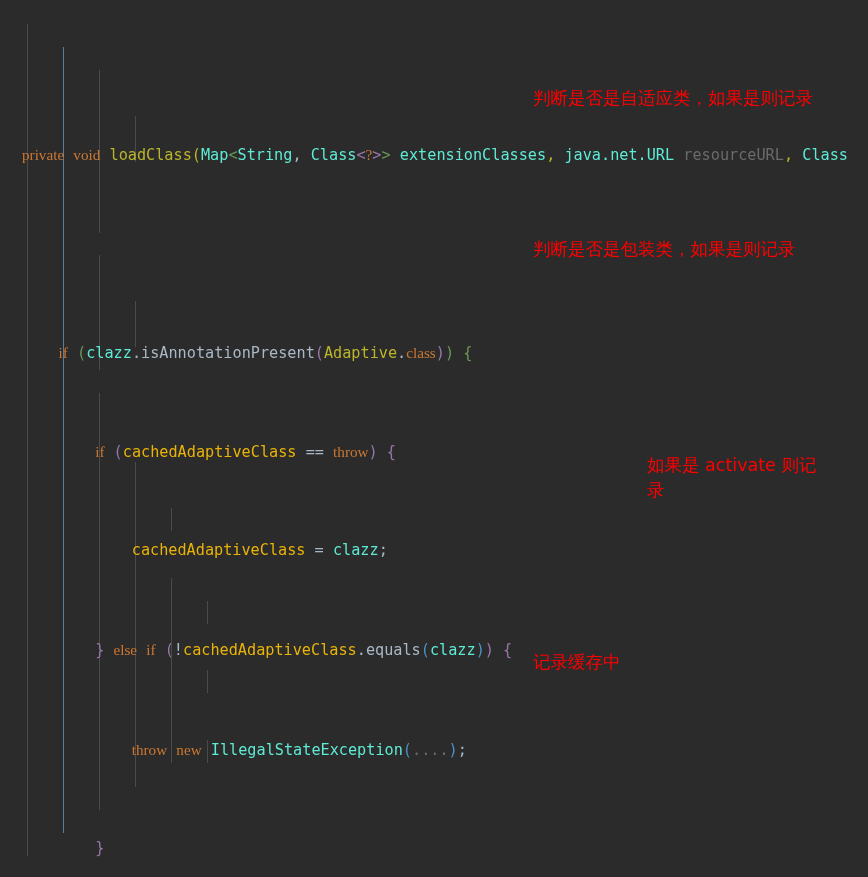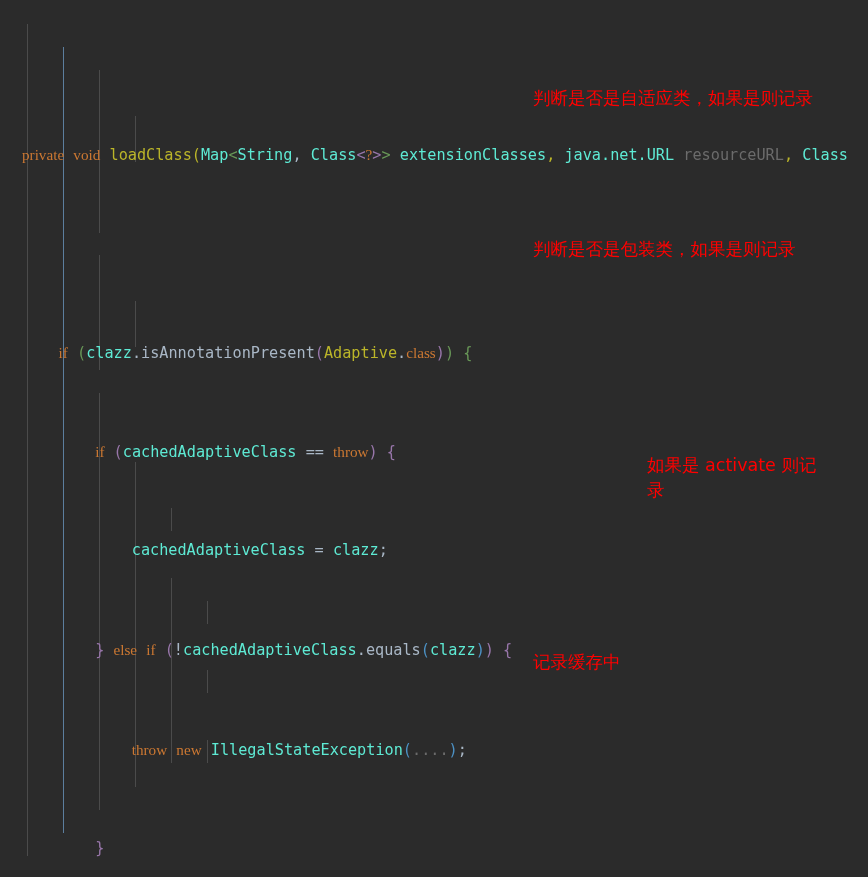--- a/index.html
+++ b/index.html
@@ -41,21 +41,21 @@
     position: absolute;
     top: 0;
     width: 1px;
     background: #4b4b4b;
   }
   .guide.active { background: #5c7e9e; }
 
   
   .kw   { color: #cc7832; font-family: Liberation Serif, serif; }            
   .id   { color: #5eead4; }            
-  .fld  { color: #5eead4; }  
+  .fld  { color: #eab308; }  
   .mth  { color: #a9b7c6; }            
   .ann  { color: #bbb529; margin-top: 22px; }            
   .dim  { color: #6b6b6b; }
   .op   { color: #a9b7c6; }
 
   
   .b0 { color: #bbb529; }  
   .b1 { color: #689757; }  
   .b2 { color: #9876aa; }  
   .b3 { color: #4c91c4; }  

